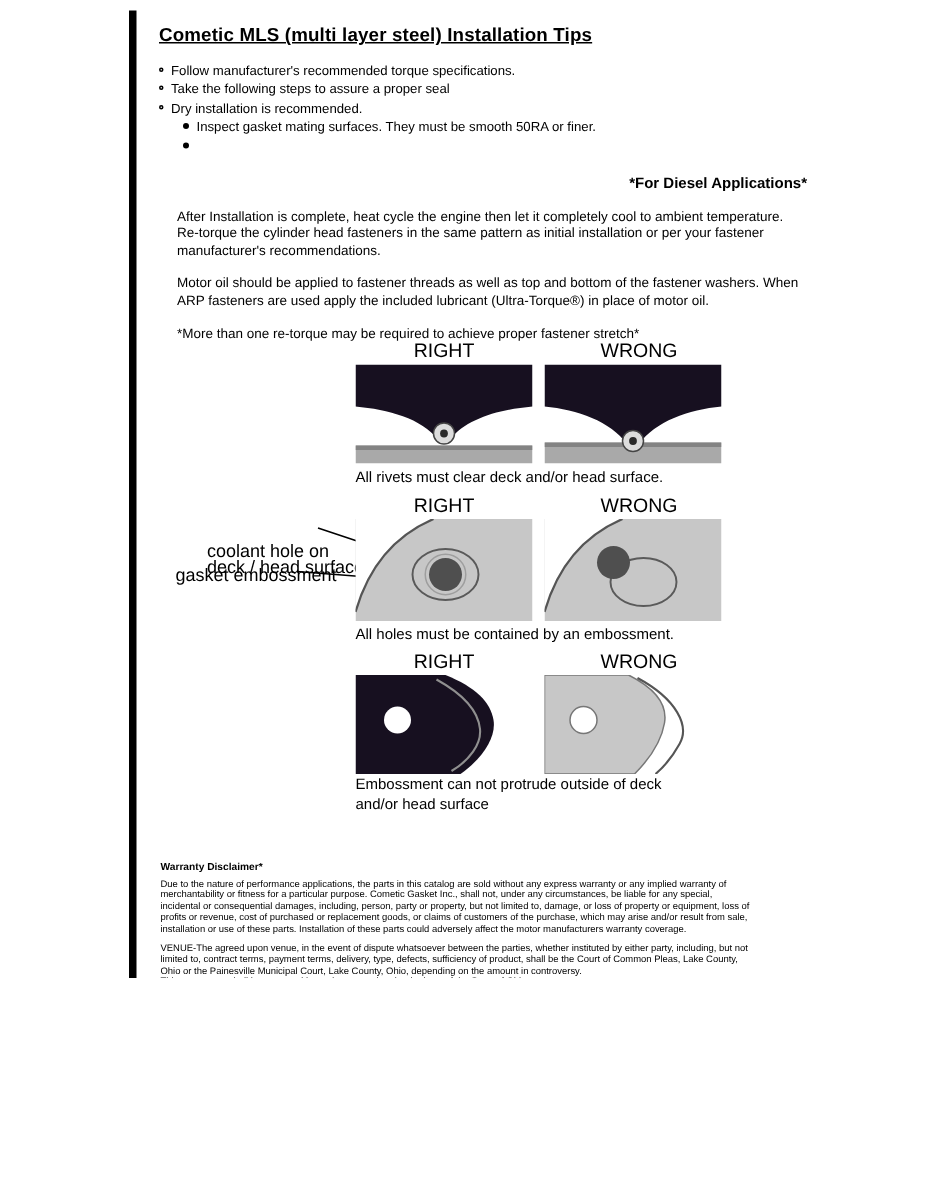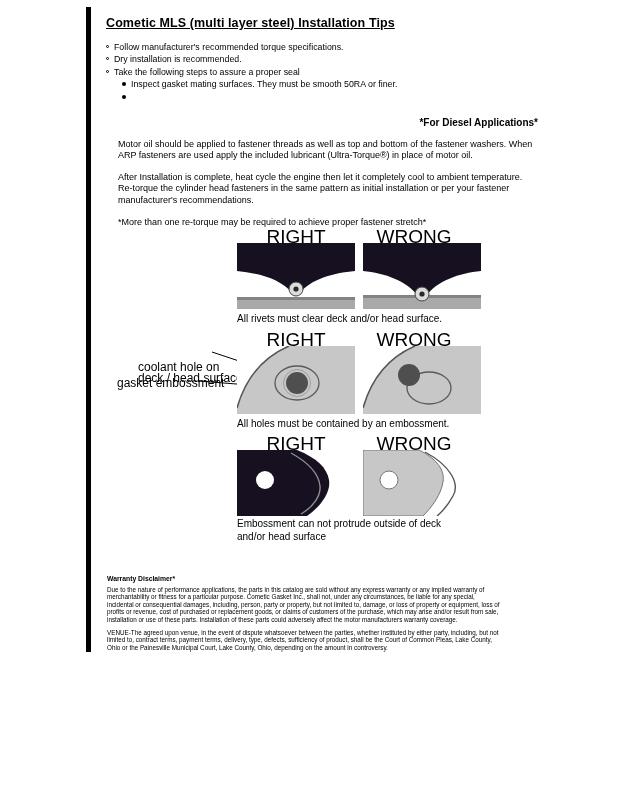--- a/index.html
+++ b/index.html
@@ -18,21 +18,21 @@
   .bullet.sub { margin-left:16px; }
   .bullet.sub .marker { width:4px; height:4px; border:none; background:#000; }
 
   
   .diesel { position:absolute; left:118px; top:117px; width:420px; font-size:9px; line-height:11.6px; }
   .diesel h2 { font-size:10px; font-weight:bold; margin-bottom:10px;text-align:right; }
   .diesel p { margin-bottom:10px; }
   .diesel .note { margin-top:1px; }
 
   
-  .dia-labels { position:absolute; left:237px; width:244px; display:flex; gap:0; font-size:19px; }
+  .dia-labels { position:absolute; left:237px; width:244px; display:flex; gap:12px; font-size:13px; }
   .dia-labels span { flex:0 0 118px; text-align:center; }
   .dia-imgs { position:absolute; left:237px; width:244px; display:flex; gap:8px; }
   .dia-imgs svg { display:block; }
   .caption { position:absolute; left:237px; font-size:10px; line-height:12.5px; white-space:pre-line; }
 
   .labels-r1 { top:226px; } .imgs-r1 { top:243px; } .cap-r1 { top:313px; }
   .labels-r2 { top:329px; } .imgs-r2 { top:346px; } .cap-r2 { top:418px; }
   .labels-r3 { top:433px; } .imgs-r3 { top:450px; } .cap-r3 { top:518px; }
 
   .ann { position:absolute; font-size:12px; line-height:11px; white-space:pre-line;margin-top:24px; }
@@ -55,40 +55,40 @@
 
   <header class="intro">
     <h1 class="title">Cometic MLS (multi layer steel) Installation Tips</h1>
     <div>
       <div class="bullet">
         <span class="marker"></span>
         <span>Follow manufacturer's recommended torque specifications.</span>
       </div>
       <div class="bullet">
         <span class="marker"></span>
-        <span>Dry installation is recommended.</span>
+        <span>Take the following steps to assure a proper seal</span>
       </div>
       <div class="bullet">
         <span class="marker"></span>
-        <span>Take the following steps to assure a proper seal</span>
+        <span>Dry installation is recommended.</span>
       </div>
       <div class="bullet sub">
         <span class="marker"></span>
         <span>Inspect gasket mating surfaces.  They must be smooth 50RA or finer.</span>
       </div>
       <div class="bullet sub">
         <span class="marker"></span>
       </div>
     </div>
   </header>
 
   <section class="diesel">
     <h2>*For Diesel Applications*</h2>
+    <p>After Installation is complete, heat cycle the engine then let it completely cool to ambient temperature. Re-torque the cylinder head fasteners in the same pattern as initial installation or per your fastener manufacturer's recommendations.</p>
     <p>Motor oil should be applied to fastener threads as well as top and bottom of the fastener washers. When ARP fasteners are used apply the included lubricant (Ultra-Torque®) in place of motor oil.</p>
-    <p>After Installation is complete, heat cycle the engine then let it completely cool to ambient temperature. Re-torque the cylinder head fasteners in the same pattern as initial installation or per your fastener manufacturer's recommendations.</p>
     <p class="note">*More than one re-torque may be required to achieve proper fastener stretch*</p>
   </section>
 
   <div class="dia-labels labels-r1">
     <span>RIGHT</span>
     <span>WRONG</span>
   </div>
   <div class="dia-imgs imgs-r1">
     <svg width="118" height="66" viewBox="0 0 118 66">
       <rect width="118" height="66" fill="#ffffff"></rect>

